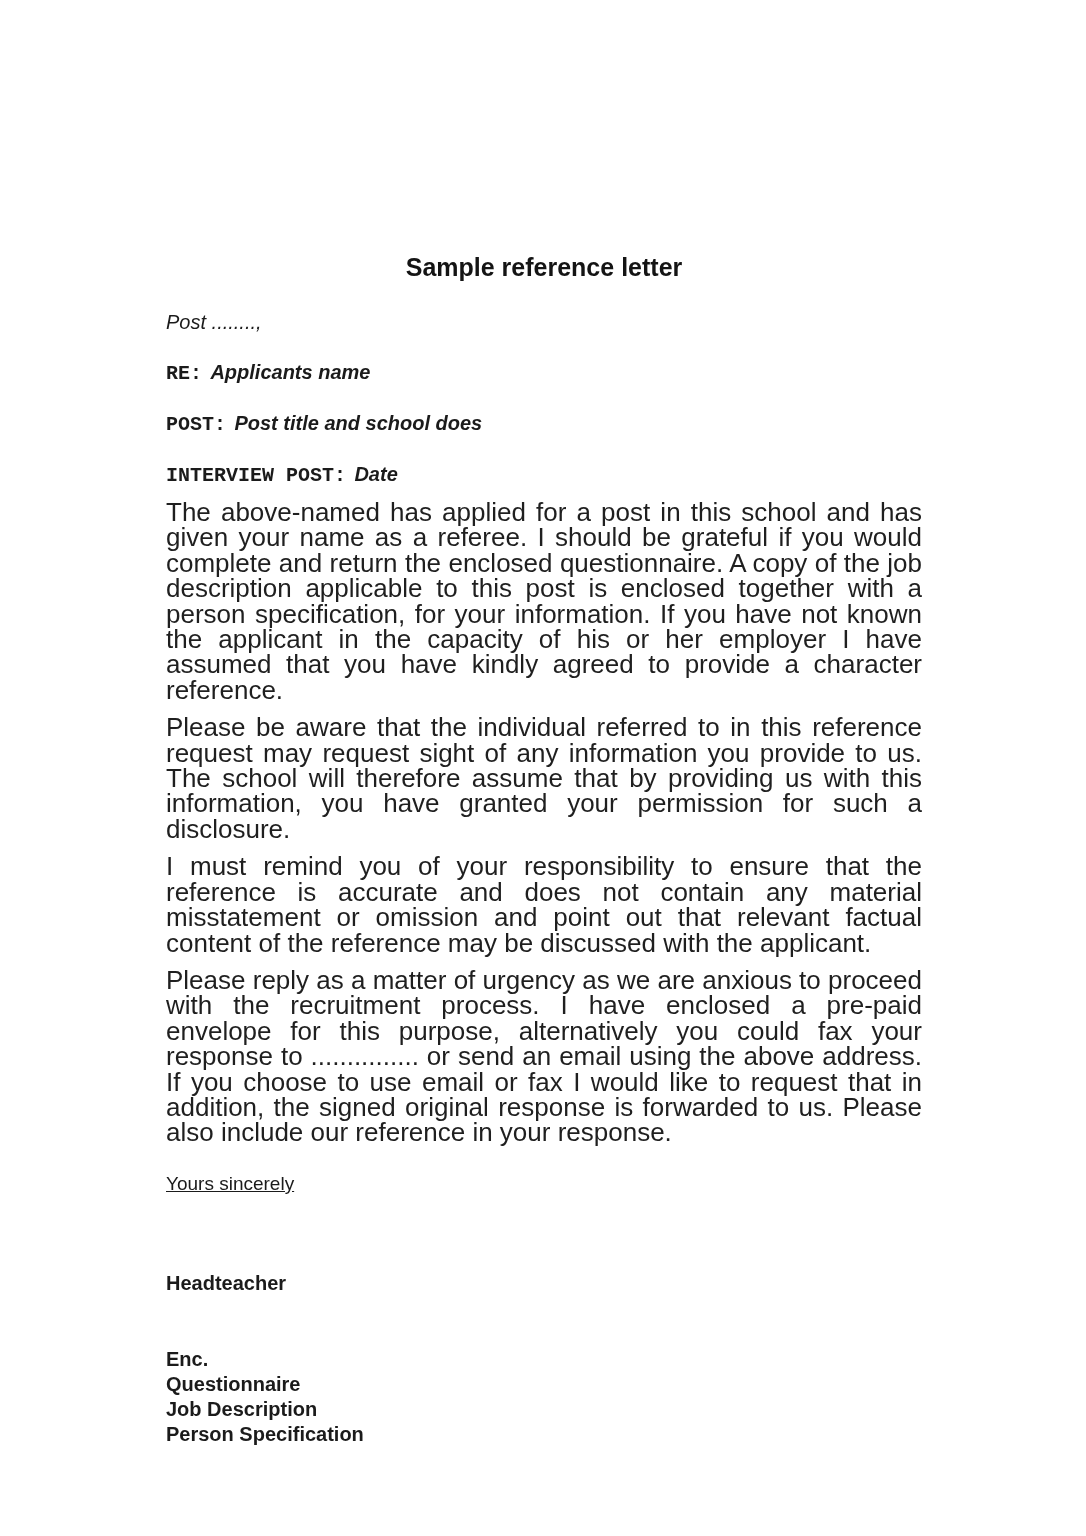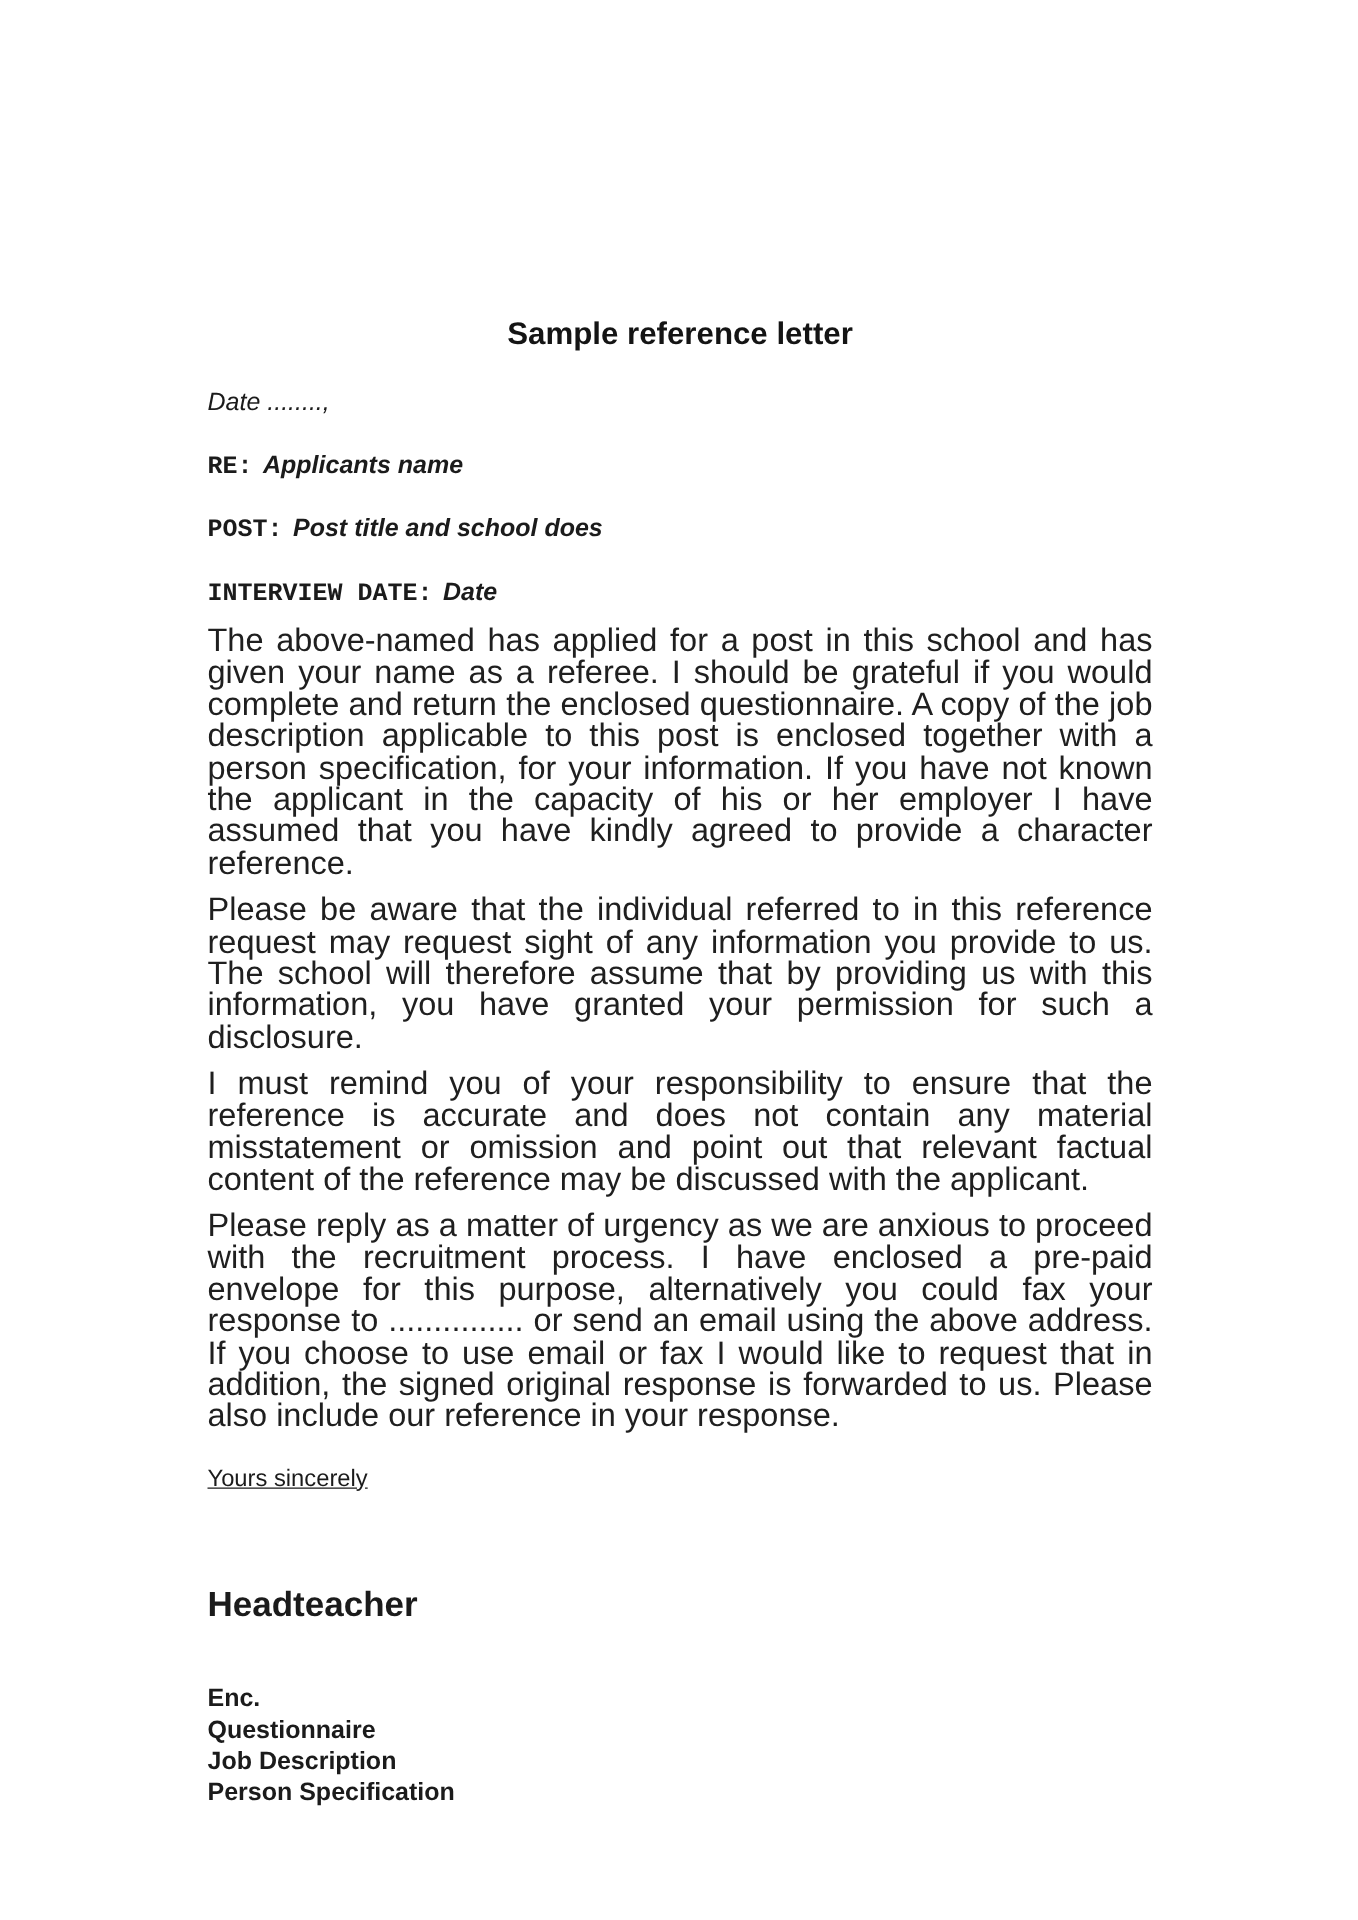--- a/index.html
+++ b/index.html
@@ -61,53 +61,53 @@
     color: #1f1f1f;
   }
   .closing {
     margin: 25px 0 0 0;
     font-size: 19px;
     line-height: 25px;
     text-decoration: underline;
   }
   .signature {
     margin: 75px 0 0 0;
-    font-size: 28px;
+    font-size: 20px;
     line-height: 25px;
     font-weight: bold;
   }
   .enclosures {
     margin: 51px 0 0 0;
   }
   .enclosure-line {
     font-size: 20px;
     line-height: 25px;
     font-weight: bold;
   }
 </style>
 </head>
 <body>
 
 <div class="page">
   <div class="content">
 
     <h1 class="doc-title">Sample reference letter</h1>
 
-    <p class="salutation">Date ........,</p>
+    <p class="salutation">Post ........,</p>
 
     <div class="ref-line">
       <span class="ref-label">RE:</span><span class="ref-value">Applicants name</span>
     </div>
 
     <div class="ref-line">
       <span class="ref-label">POST:</span><span class="ref-value">Post title and school does</span>
     </div>
 
     <div class="ref-line">
-      <span class="ref-label">INTERVIEW DATE:</span><span class="ref-value">Date</span>
+      <span class="ref-label">INTERVIEW POST:</span><span class="ref-value">Date</span>
     </div>
 
     <p class="body-para">The above-named has applied for a post in this school and has given your name as a referee.  I should be grateful if you would complete and return the enclosed questionnaire.   A copy of the job description applicable to this post is enclosed together with a person specification, for your information. If you have not known the applicant in the capacity of his or her employer I have assumed that you have kindly agreed to provide a character reference.</p>
 
     <p class="body-para">Please be aware that the individual referred to in this reference request may request sight of any information you provide to us. The school will therefore assume that by providing us with this information, you have granted your permission for such a disclosure.</p>
 
     <p class="body-para">I must remind you of your responsibility to ensure that the reference is accurate and does not contain any material misstatement or omission and point out that relevant factual content of the reference may be discussed with the applicant.</p>
 
     <p class="body-para">Please reply as a matter of urgency as we are anxious to proceed with the recruitment process.  I have enclosed a pre-paid envelope for this purpose, alternatively you could fax your response to ............... or send an email using the above address.  If you choose to use email or fax I would like to request that in addition, the signed original response is forwarded to us. Please also include our reference in your response.</p>
 

